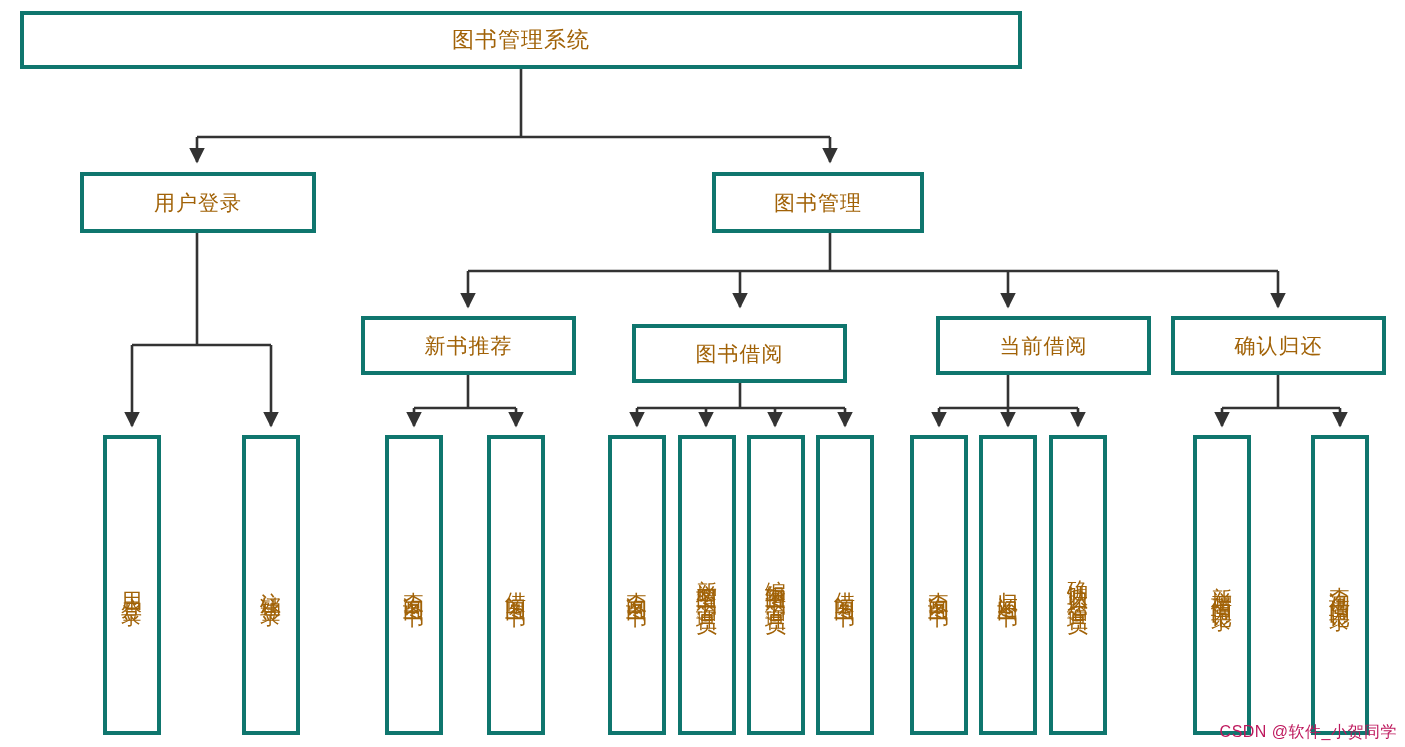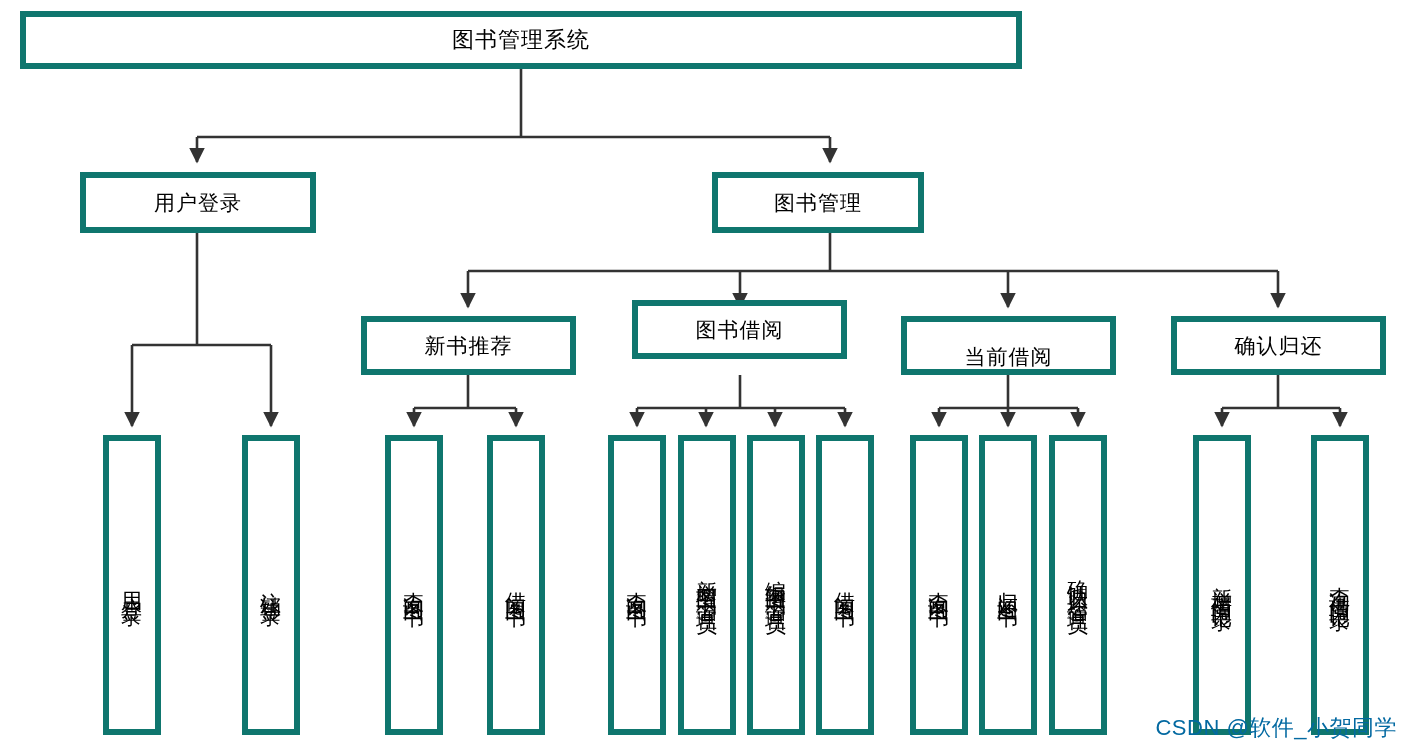--- a/index.html
+++ b/index.html
@@ -21,26 +21,26 @@
     position: absolute;
     left: 0;
     top: 0;
     width: 1405px;
     height: 747px;
     pointer-events: none;
   }
   .node {
     position: absolute;
     box-sizing: border-box;
-    border: 6px solid #0f766e;
+    border: 4px solid #0f766e;
     background: #ffffff;
     display: flex;
     align-items: center;
     justify-content: center;
-    color: #000000;
+    color: #a16207;
     z-index: 2;
   }
   .node.h {
     font-size: 21px;
     letter-spacing: 1px;
     line-height: 1.2;
   }
   .node.root {
     font-size: 22px;
   }
@@ -56,22 +56,22 @@
   .node.v .vtxt {
     writing-mode: vertical-rl;
     text-orientation: upright;
     display: block;
     letter-spacing: 5px;
   }
   .watermark {
     position: absolute;
     right: 8px;
     bottom: 4px;
-    font-size: 22px;
-    color: #0369a1;
+    font-size: 16px;
+    color: #be185d;
     letter-spacing: 0.5px;
     z-index: 5;
     white-space: nowrap;
   }
 </style>
 </head>
 <body>
 
 <div id="canvas">
 
@@ -132,24 +132,24 @@
   <div class="node h" style="left:80px; top:172px; width:236px; height:61px;">
     <span>用户登录</span>
   </div>
   <div class="node h" style="left:712px; top:172px; width:212px; height:61px;">
     <span>图书管理</span>
   </div>
 
   <div class="node h" style="left:361px; top:316px; width:215px; height:59px;">
     <span>新书推荐</span>
   </div>
-  <div class="node h" style="left:632px; top:300px; width:215px; height:59px;">
+  <div class="node h" style="left:632px; top:324px; width:215px; height:59px;">
     <span>图书借阅</span>
   </div>
-  <div class="node h" style="left:901px; top:316px; width:215px; height:59px;align-items:flex-end;">
+  <div class="node h" style="left:936px; top:316px; width:215px; height:59px;">
     <span>当前借阅</span>
   </div>
   <div class="node h" style="left:1171px; top:316px; width:215px; height:59px;">
     <span>确认归还</span>
   </div>
 
   <div class="node v" style="left:103px; top:435px; width:58px; height:300px;">
     <span class="vtxt">用户登录</span>
   </div>
   <div class="node v" style="left:242px; top:435px; width:58px; height:300px;">

